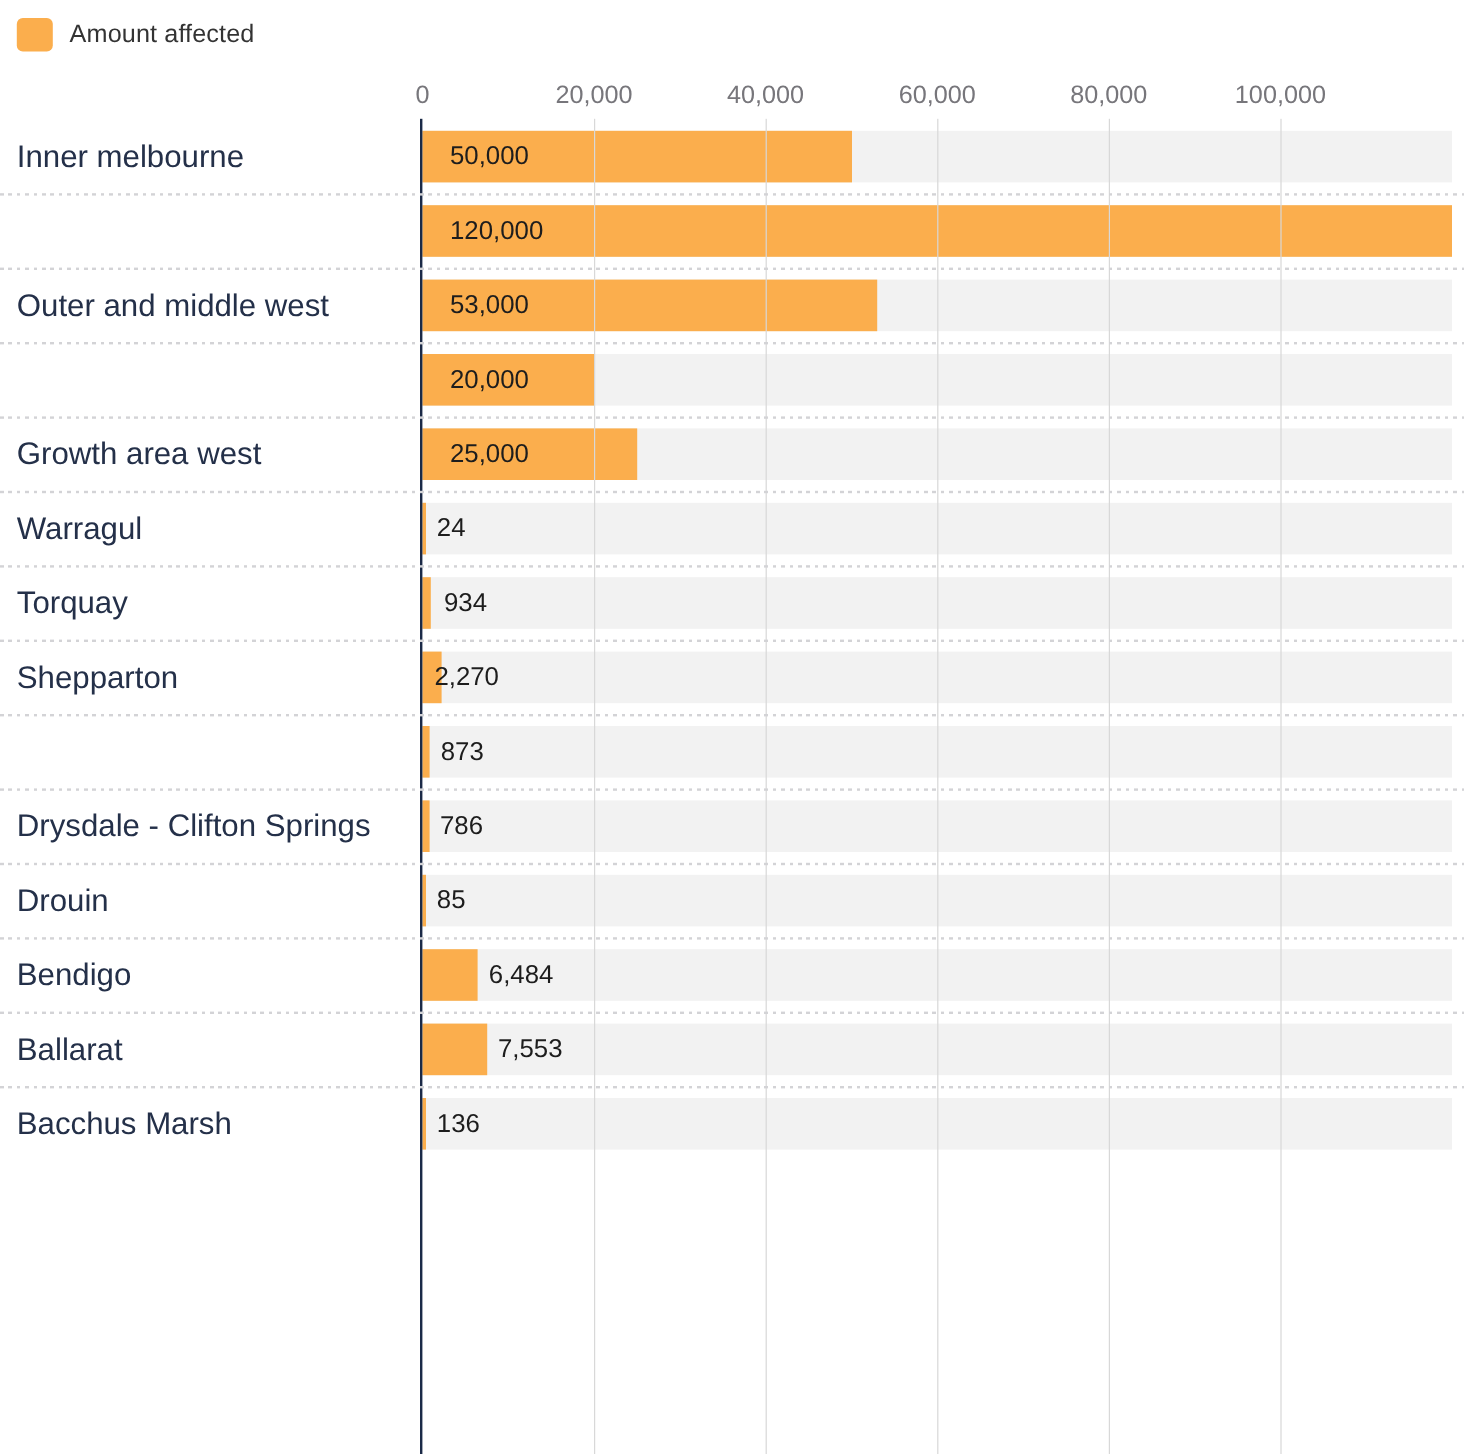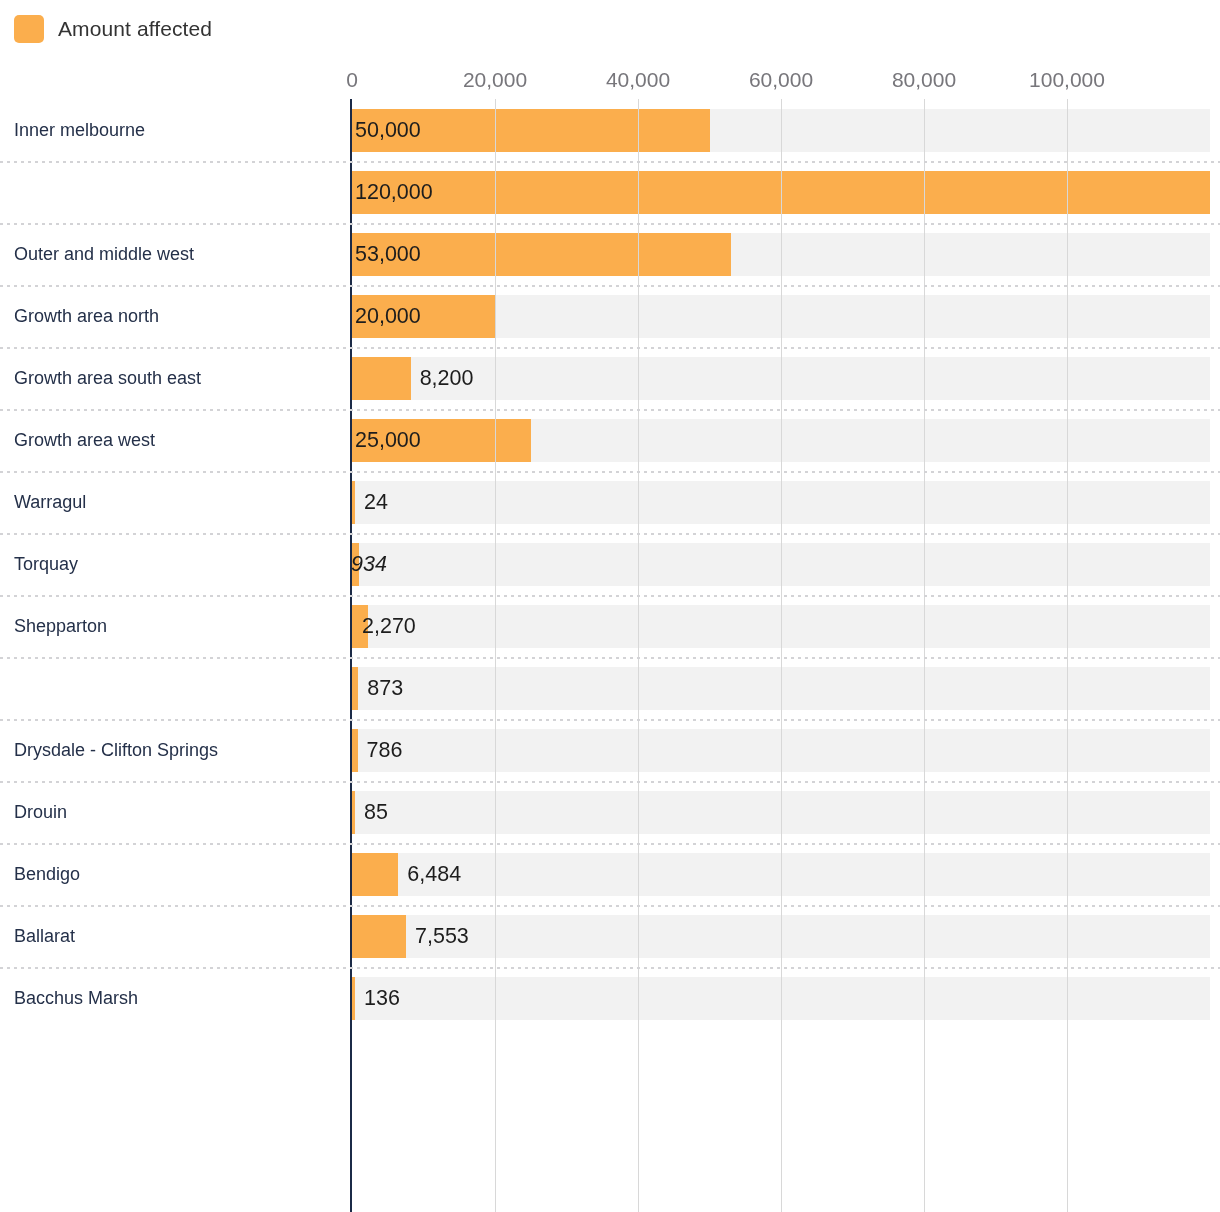--- a/index.html
+++ b/index.html
@@ -123,21 +123,21 @@
   }
   .row:first-child .row-separator { display: none; }
 
   .row-label {
     position: absolute;
     left: 14px;
     top: 0;
     height: 62px;
     display: flex;
     align-items: center;
-    font-size: 18px;
+    font-size: 26px;
     color: #243049;
     white-space: nowrap;
     z-index: 2;
   }
 
   .track {
     position: absolute;
     left: 352px;
     top: 10px;
     width: 858px;
@@ -159,21 +159,21 @@
     position: absolute;
     top: 10px;
     height: 43px;
     display: flex;
     align-items: center;
     font-size: 21.5px;
     color: #1d1d1d;
     white-space: nowrap;
     z-index: 5;
   }
-  .bar-value.inside { padding-left: 3px; }
+  .bar-value.inside { padding-left: 23px; }
   .bar-value.outside { padding-left: 9px; }
 </style>
 </head>
 <body>
 
 <div id="chart-root">
 
   <div id="legend">
     <span class="legend-swatch"></span>
     <span class="legend-label">Amount affected</span>
@@ -204,52 +204,44 @@
         </div>
         <div class="row">
           <div class="row-separator"></div>
           <div class="row-label">Outer and middle west</div>
           <div class="track"></div>
           <div class="bar" style="width: 378.95px; background: rgb(251, 174, 77);"></div>
           <div class="bar-value inside" style="left: 352px;">53,000</div>
         </div>
         <div class="row">
           <div class="row-separator"></div>
-          <div class="row-label">Growth area north</div>
           <div class="track"></div>
           <div class="bar" style="width: 143px; background: rgb(251, 174, 77);"></div>
           <div class="bar-value inside" style="left: 352px;">20,000</div>
         </div>
         <div class="row">
           <div class="row-separator"></div>
-          <div class="row-label">Growth area south east</div>
-          <div class="track"></div>
-          <div class="bar" style="width: 58.63px; background: rgb(251, 174, 77);"></div>
-          <div class="bar-value outside" style="left: 410.63px;">8,200</div>
-        </div>
-        <div class="row">
-          <div class="row-separator"></div>
           <div class="row-label">Growth area west</div>
           <div class="track"></div>
           <div class="bar" style="width: 178.75px; background: rgb(251, 174, 77);"></div>
           <div class="bar-value inside" style="left: 352px;">25,000</div>
         </div>
         <div class="row">
           <div class="row-separator"></div>
           <div class="row-label">Warragul</div>
           <div class="track"></div>
           <div class="bar" style="width: 3px; background: rgb(251, 174, 77);"></div>
           <div class="bar-value outside" style="left: 355px;">24</div>
         </div>
         <div class="row">
           <div class="row-separator"></div>
           <div class="row-label">Torquay</div>
           <div class="track"></div>
           <div class="bar" style="width: 6.6781px; background: rgb(251, 174, 77);"></div>
-          <div class="bar-value outside" style="left: 342px; font-style: italic;">934</div>
+          <div class="bar-value outside" style="left: 361px;">934</div>
         </div>
         <div class="row">
           <div class="row-separator"></div>
           <div class="row-label">Shepparton</div>
           <div class="track"></div>
           <div class="bar" style="width: 16.2305px; background: rgb(251, 174, 77);"></div>
           <div class="bar-value outside" style="left: 353px;">2,270</div>
         </div>
         <div class="row">
           <div class="row-separator"></div>

